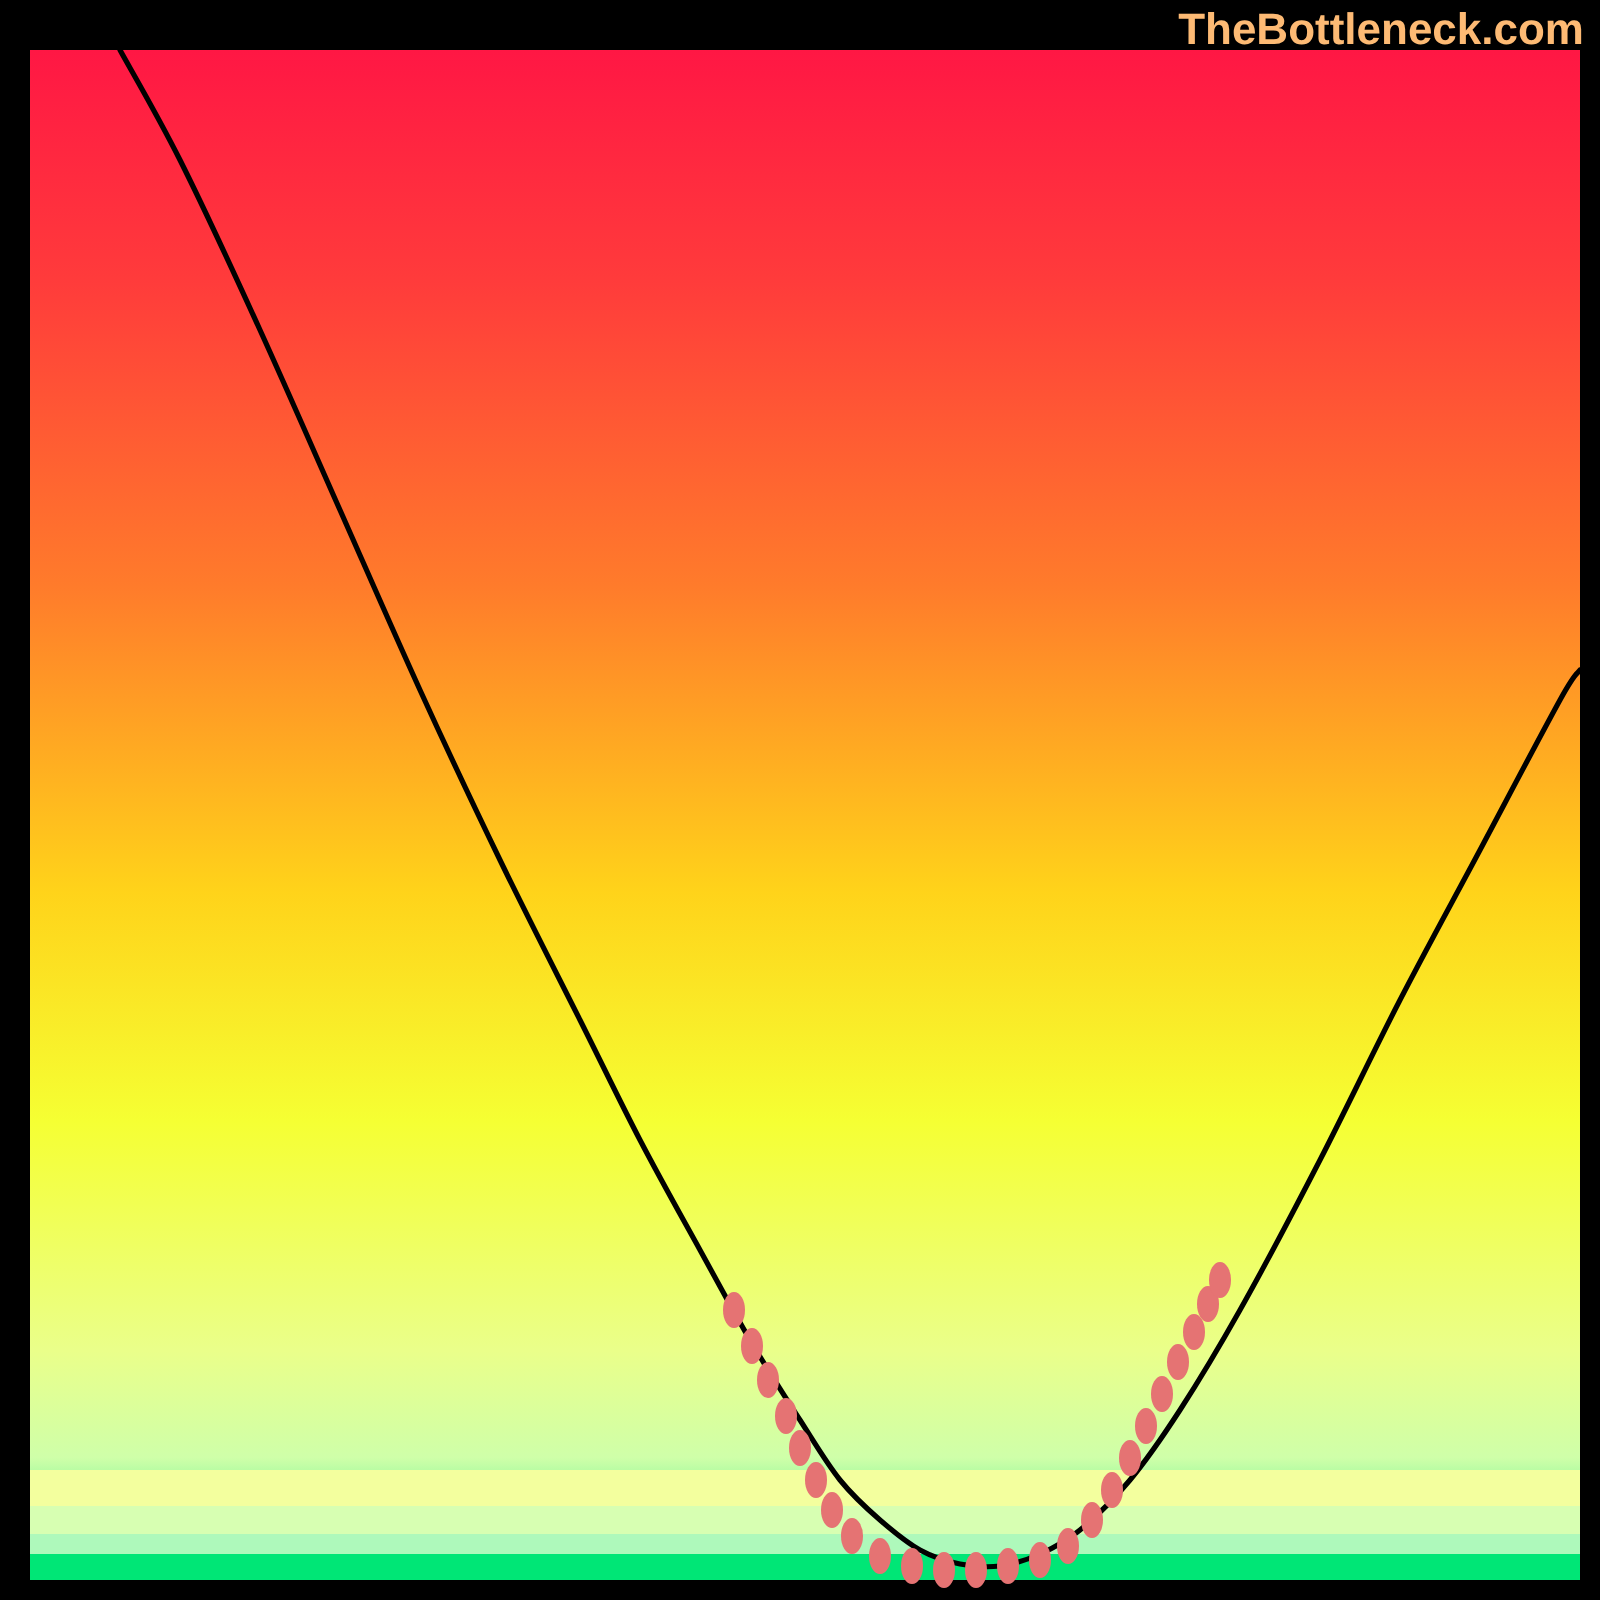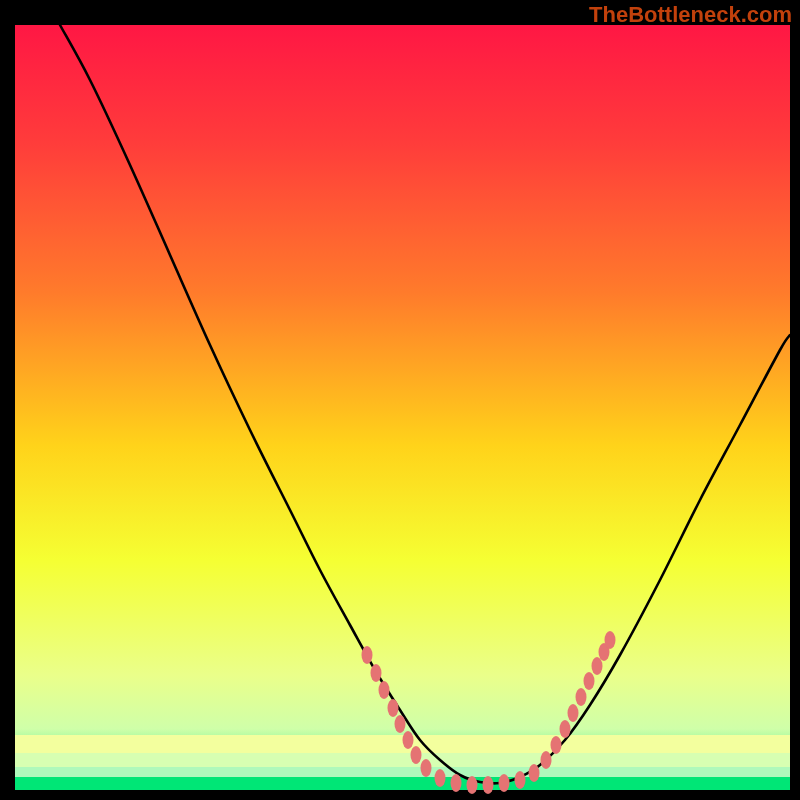--- a/index.html
+++ b/index.html
@@ -16,21 +16,21 @@
     height: 800px;
     background: #000000;
   }
   .watermark {
     position: absolute;
     top: 2px;
     right: 8px;
     font-family: Arial, Helvetica, sans-serif;
     font-size: 22px;
     font-weight: bold;
-    color: #c2410c;
+    color: #fdba74;
     letter-spacing: 0px;
   }
   svg {
     display: block;
   }
 </style>
 </head>
 <body>
 
 <div class="canvas">

